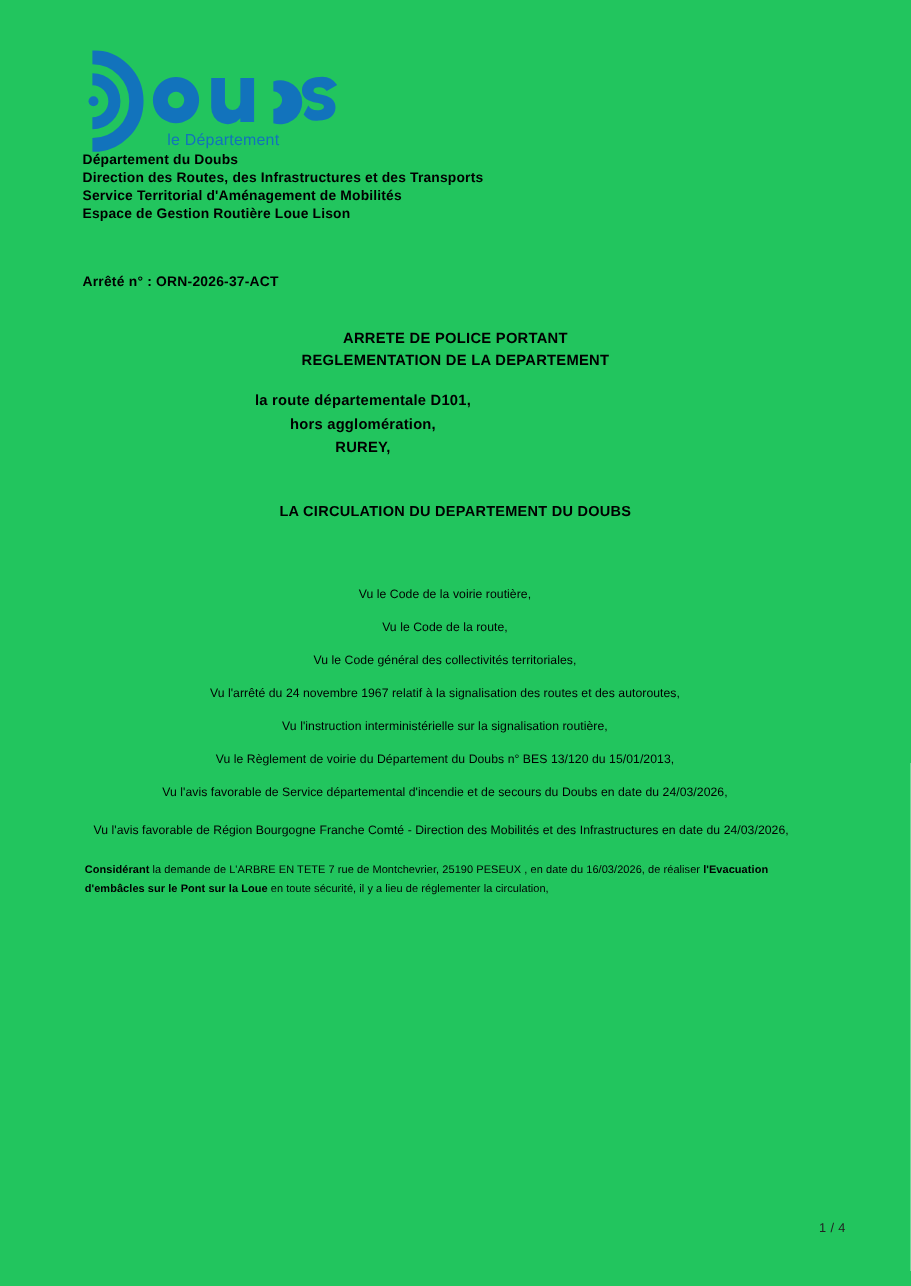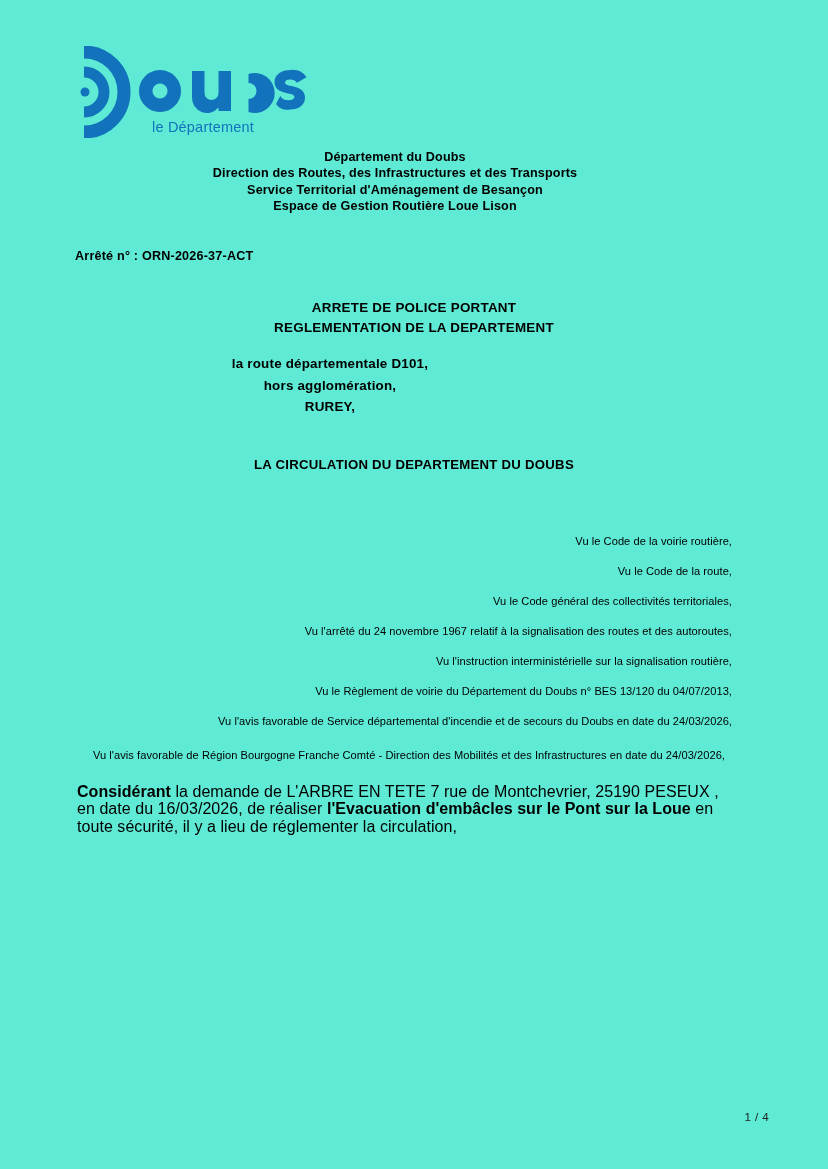--- a/index.html
+++ b/index.html
@@ -9,42 +9,41 @@
   }
   body {
     font-family: "Liberation Sans", sans-serif;
     color: #000000;
     -webkit-font-smoothing: antialiased;
   }
   .page {
     position: relative;
     width: 828px;
     height: 1169px;
-    background: #5eead4;
+    background: #22c55e;
     overflow: hidden;
     box-sizing: border-box;
   }
 
   
   .logo-block {
     position: absolute;
     left: 76px;
     top: 46px;
     width: 260px;
     height: 92px;
   }
   .logo-svg { display: block; }
 
   
   .service-block {
     position: absolute;
     left: 75px;
-    top: 149px;
+    top: 137px;
     width: 640px;
-    text-align: center;
   }
   .service-line {
     font-size: 12.6px;
     font-weight: bold;
     line-height: 16.4px;
     letter-spacing: 0.15px;
     white-space: nowrap;
   }
 
   
@@ -105,26 +104,26 @@
     position: absolute;
     left: 77px;
     top: 534px;
     width: 655px;
   }
   .clause {
     font-size: 11.1px;
     line-height: 15.4px;
     letter-spacing: 0.05px;
     margin-bottom: 14.6px;
-    text-align: right;
+    text-align: center;
   }
   .clause.wide { width: 648px; }
   .clause-gap { margin-bottom: 19px; }
   .considerant {
-    font-size: 16px;
+    font-size: 10px;
     line-height: 17.4px;
     letter-spacing: 0.05px;
     width: 655px;
     margin-bottom: 0;
   }
   .b { font-weight: bold; }
 
   
   .page-number {
     position: absolute;
@@ -160,21 +159,21 @@
         <path d="M 200 58 a 14 14 0 0 0 14 5.5 c 9 0 15 -4.5 15 -12 0 -7 -5.5 -10 -13.5 -11.5 -4.5 -0.9 -6.5 -1.8 -6.5 -3.6 0 -1.9 2 -3 5 -3 3.3 0 5.6 1.2 7 3.4 l 9.5 -5.6 a 17 17 0 0 0 -16 -7.2 c -9 0 -16 4.6 -16 12 0 7.2 5.8 10 13.6 11.5 4.3 0.8 6.4 1.6 6.4 3.6 0 2 -2.2 3.2 -6 3.2 -4 0 -6.8 -1.6 -8.2 -4.4 z"></path>
       </g>
 
       <text x="76" y="86" fill="#1273BC" font-family="'Liberation Sans', sans-serif" font-size="14.5" letter-spacing="0.2">le Département</text>
     </svg>
   </div>
 
   <div class="service-block">
     <div class="service-line">Département du Doubs</div>
     <div class="service-line">Direction des Routes, des Infrastructures et des Transports</div>
-    <div class="service-line">Service Territorial d'Aménagement de Besançon</div>
+    <div class="service-line">Service Territorial d'Aménagement de Mobilités</div>
     <div class="service-line">Espace de Gestion Routière Loue Lison</div>
   </div>
 
   <div class="arrete-no">Arrêté n° : ORN-2026-37-ACT</div>
 
   <div class="title-block">
     <div class="title-line">ARRETE DE POLICE PORTANT</div>
     <div class="title-line">REGLEMENTATION DE LA DEPARTEMENT</div>
   </div>
 
@@ -187,21 +186,21 @@
   <div class="authority-block">
     <div class="authority-line">LA CIRCULATION DU DEPARTEMENT DU DOUBS</div>
   </div>
 
   <div class="body-block">
     <div class="clause">Vu le Code de la voirie routière,</div>
     <div class="clause">Vu le Code de la route,</div>
     <div class="clause">Vu le Code général des collectivités territoriales,</div>
     <div class="clause">Vu l'arrêté du 24 novembre 1967 relatif à la signalisation des routes et des autoroutes,</div>
     <div class="clause">Vu l'instruction interministérielle sur la signalisation routière,</div>
-    <div class="clause">Vu le Règlement de voirie du Département du Doubs n° BES 13/120 du 04/07/2013,</div>
+    <div class="clause">Vu le Règlement de voirie du Département du Doubs n° BES 13/120 du 15/01/2013,</div>
     <div class="clause clause-gap">Vu l'avis favorable de Service départemental d'incendie et de secours du Doubs en date du 24/03/2026,</div>
     <div class="clause wide clause-gap">Vu l'avis favorable de Région Bourgogne Franche Comté - Direction des Mobilités et des Infrastructures en date du 24/03/2026,</div>
 
     <div class="considerant"><span class="b">Considérant</span><span> la demande de L'ARBRE EN TETE 7 rue de Montchevrier, 25190 PESEUX , en date du 16/03/2026, de réaliser </span><span class="b">l'Evacuation d'embâcles sur le Pont sur la Loue</span><span> en toute sécurité, il y a lieu de réglementer la circulation,</span></div>
   </div>
 
   <div class="page-number">1 / 4</div>
 
 </div>
 

